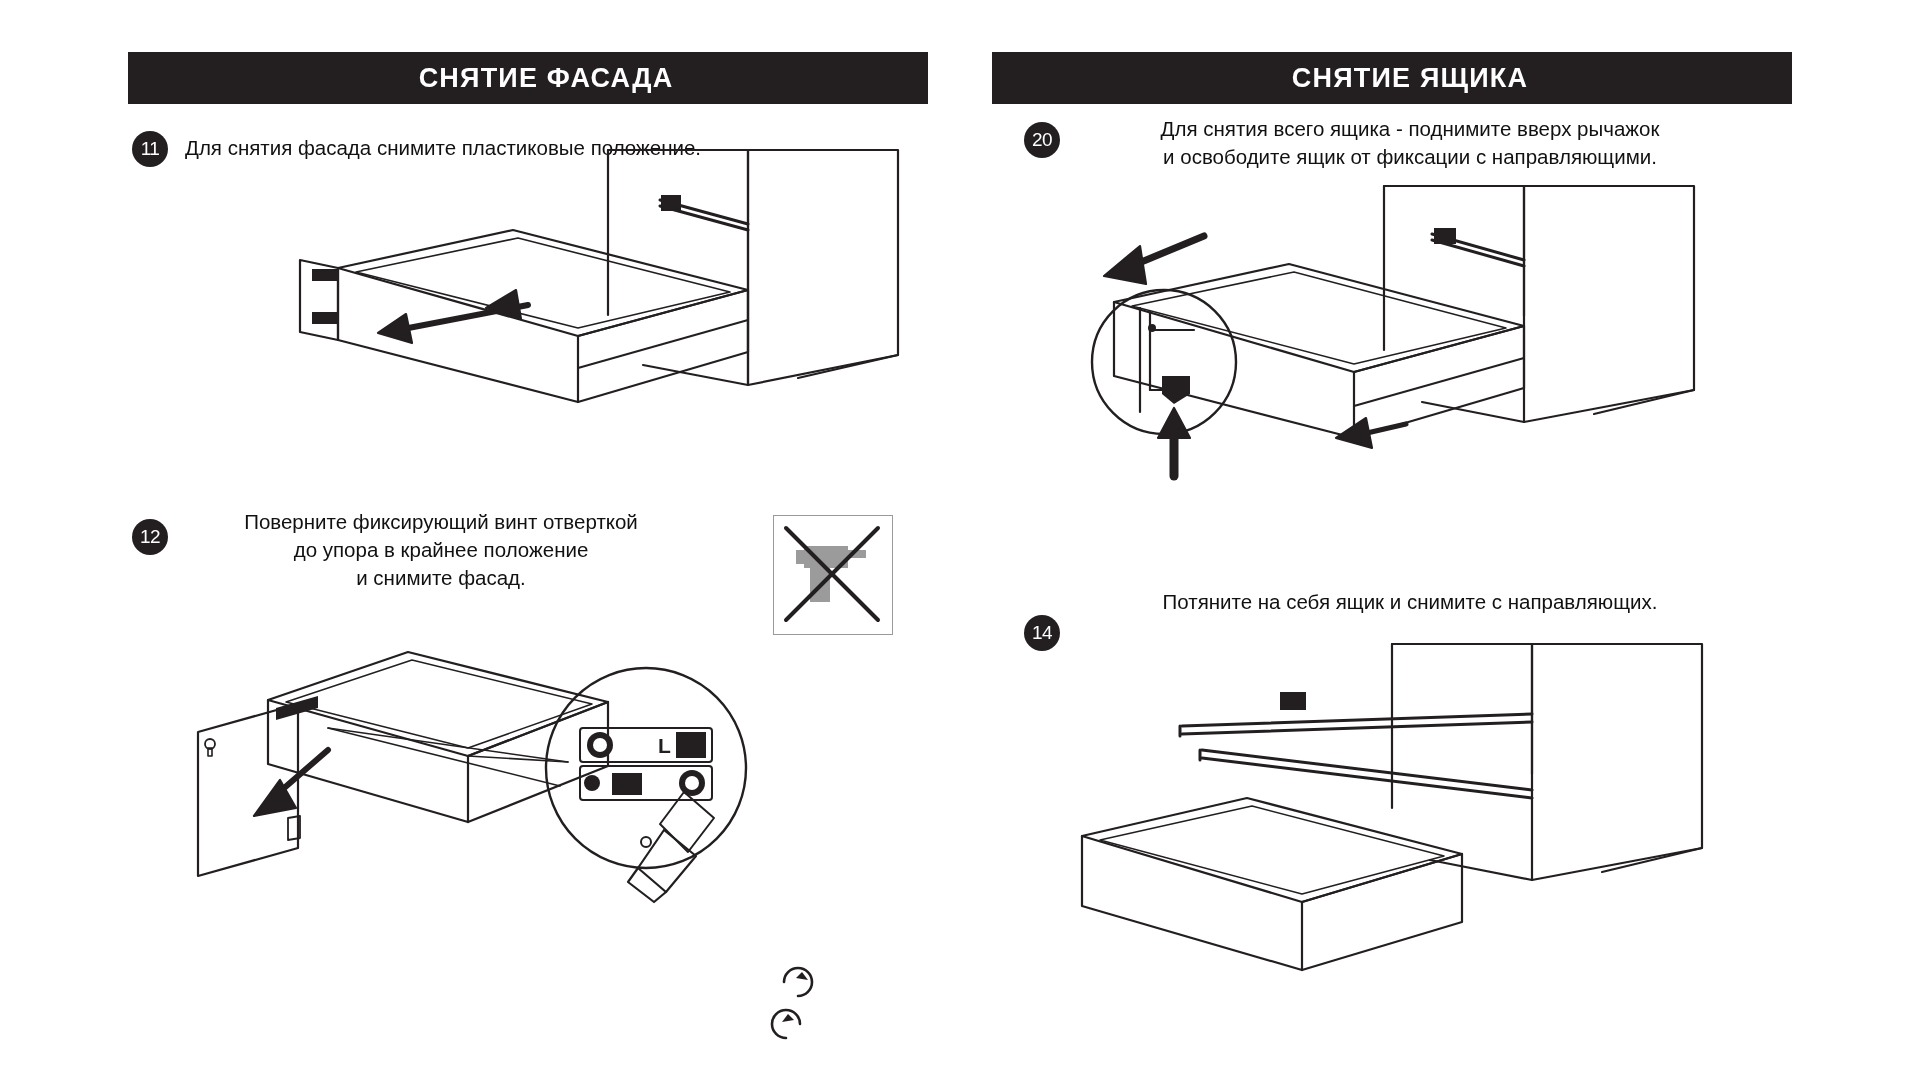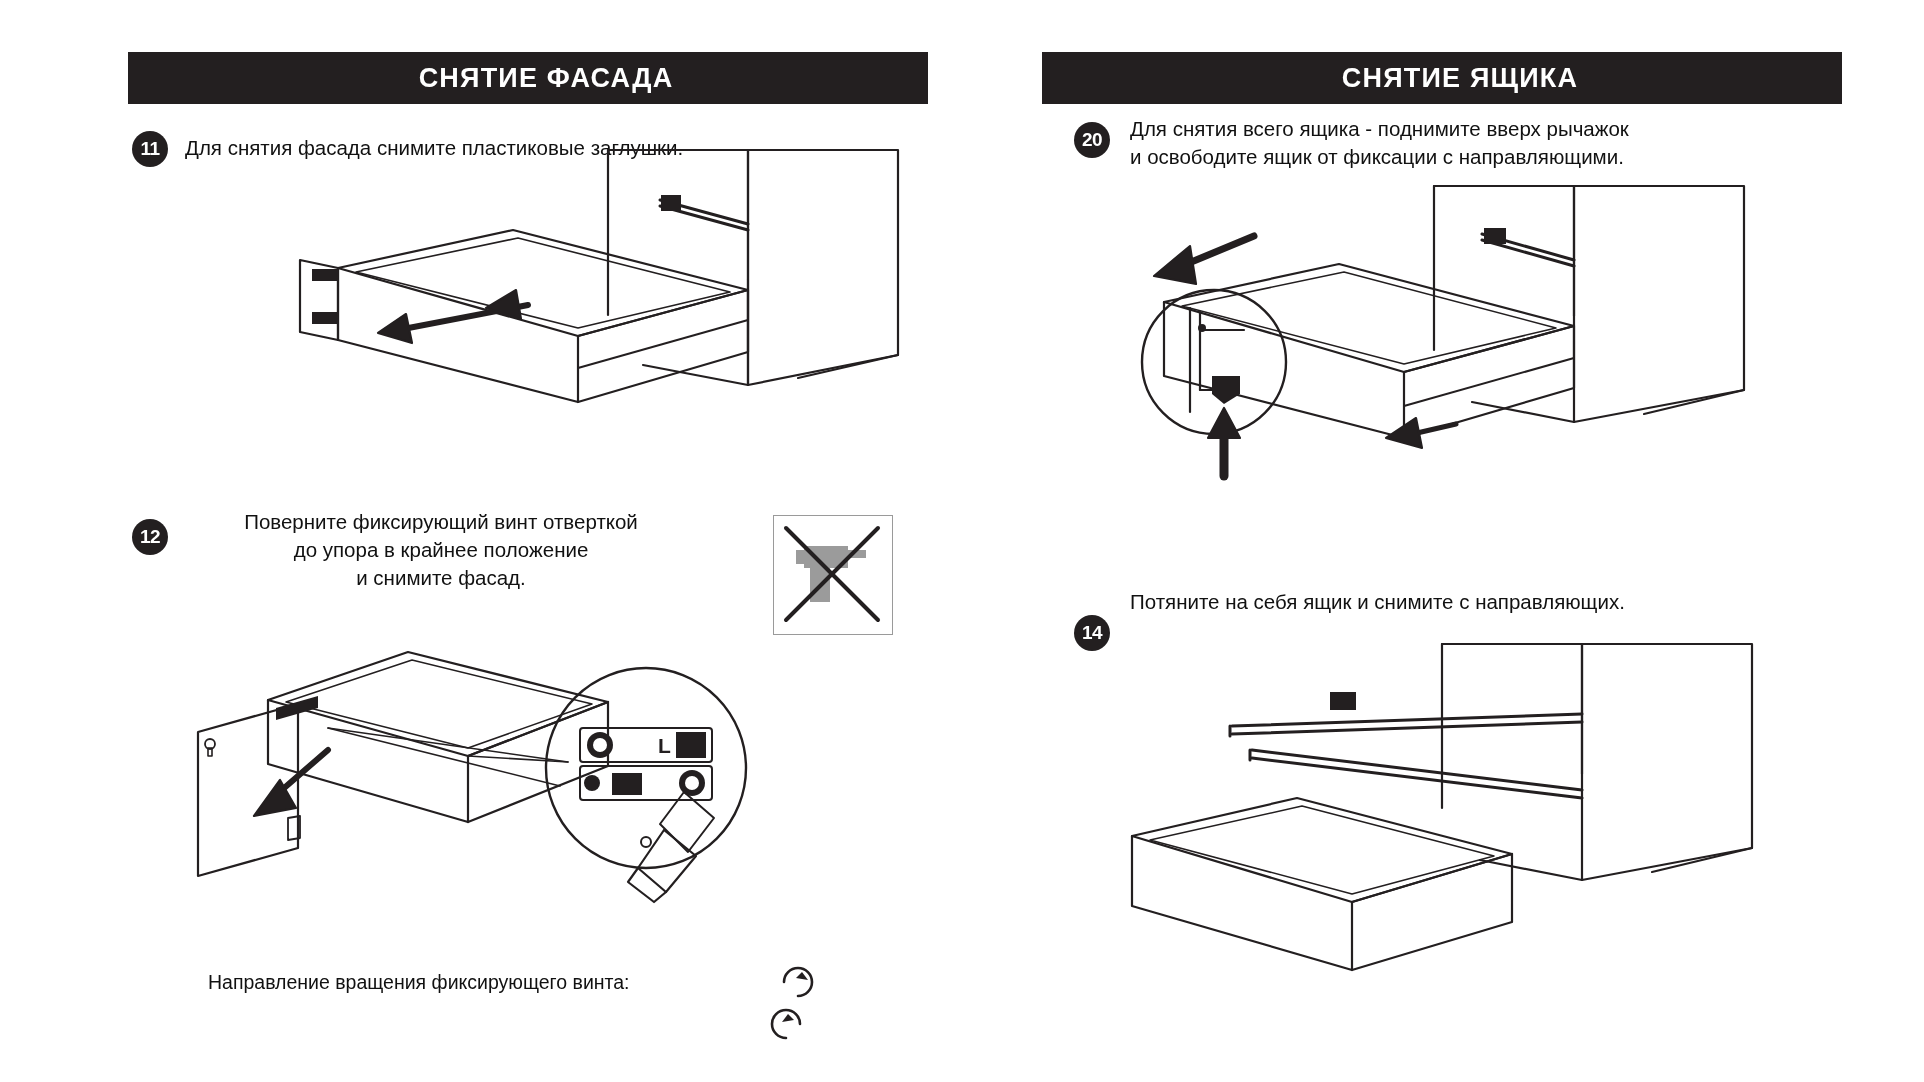--- a/index.html
+++ b/index.html
@@ -21,21 +21,21 @@
     width: 1924px;
     height: 1082px;
   }
   .column {
     position: absolute;
     top: 0;
     width: 820px;
     height: 1082px;
   }
   .column.left  { left: 128px; }
-  .column.right { left: 1042px; }
+  .column.right { left: 992px; text-align: center; }
 
   .section-header {
     position: absolute;
     top: 52px;
     left: 0;
     width: 800px;
     height: 52px;
     background: #231f20;
     color: #ffffff;
     display: flex;
@@ -54,21 +54,21 @@
     position: absolute;
   }
   .step-badge {
     position: absolute;
     width: 36px;
     height: 36px;
     border-radius: 50%;
     background: #231f20;
     color: #ffffff;
     font-size: 19px;
-    font-weight: bold;
+    font-weight: normal;
     display: flex;
     align-items: center;
     justify-content: center;
     letter-spacing: -0.5px;
   }
   .step-text {
     position: absolute;
     font-size: 20.5px;
     line-height: 28px;
     color: #111111;
@@ -101,21 +101,21 @@
 <div class="page">
 
   <div class="column left">
 
     <div class="section-header">
       <span class="title">СНЯТИЕ ФАСАДА</span>
     </div>
 
     <div class="step" style="left:0;top:0;width:800px;height:1px;">
       <div class="step-badge" style="left:4px;top:131px;">11</div>
-      <div class="step-text" style="left:57px;top:134px;width:620px;">Для снятия фасада снимите пластиковые заглушки.</div>
+      <div class="step-text" style="left:57px;top:134px;width:620px;">Для снятия фасада снимите пластиковые положение.</div>
     </div>
 
     <div class="figure" style="left:150px;top:140px;">
       <svg width="620" height="290" viewBox="0 0 620 290" fill="none" stroke="#231f20" stroke-width="2.2" stroke-linejoin="round" stroke-linecap="round">
 
         <path d="M330 10 L470 10 L470 140"></path>
         <path d="M470 10 L620 10 L620 215 L470 245 L470 10"></path>
         <path d="M330 10 L330 175"></path>
         <path d="M470 245 L365 225"></path>
         <path d="M470 140 L470 245"></path>
@@ -203,21 +203,20 @@
         <circle cx="524" cy="203" r="7" fill="#ffffff" stroke="none"></circle>
         <circle cx="478" cy="262" r="5" stroke-width="2"></circle>
 
         <path d="M516 212 L546 238 L520 272 L492 244 Z" stroke-width="2"></path>
         <path d="M496 250 L470 288 L498 312 L528 276 Z" stroke-width="2.2"></path>
         <path d="M470 288 L460 302 L486 322 L498 312" stroke-width="2.2"></path>
       </svg>
     </div>
 
     <div class="note" style="left:80px;top:942px;width:520px;">
-      <div>Направление вращения фиксирующего винта:</div>
       
     </div>
 
     <div class="figure" style="left:640px;top:968px;">
       <svg width="60" height="80" viewBox="0 0 60 80" fill="none" stroke="#231f20" stroke-width="2.6" stroke-linecap="round">
         <g>
           <path d="M10 18 A14 14 0 1 1 24 32" transform="translate(6,-4)"></path>
           <path d="M28 10 L34 4 L40 12 Z" fill="#231f20" stroke="none"></path>
         </g>
         <g transform="translate(0,42)">

